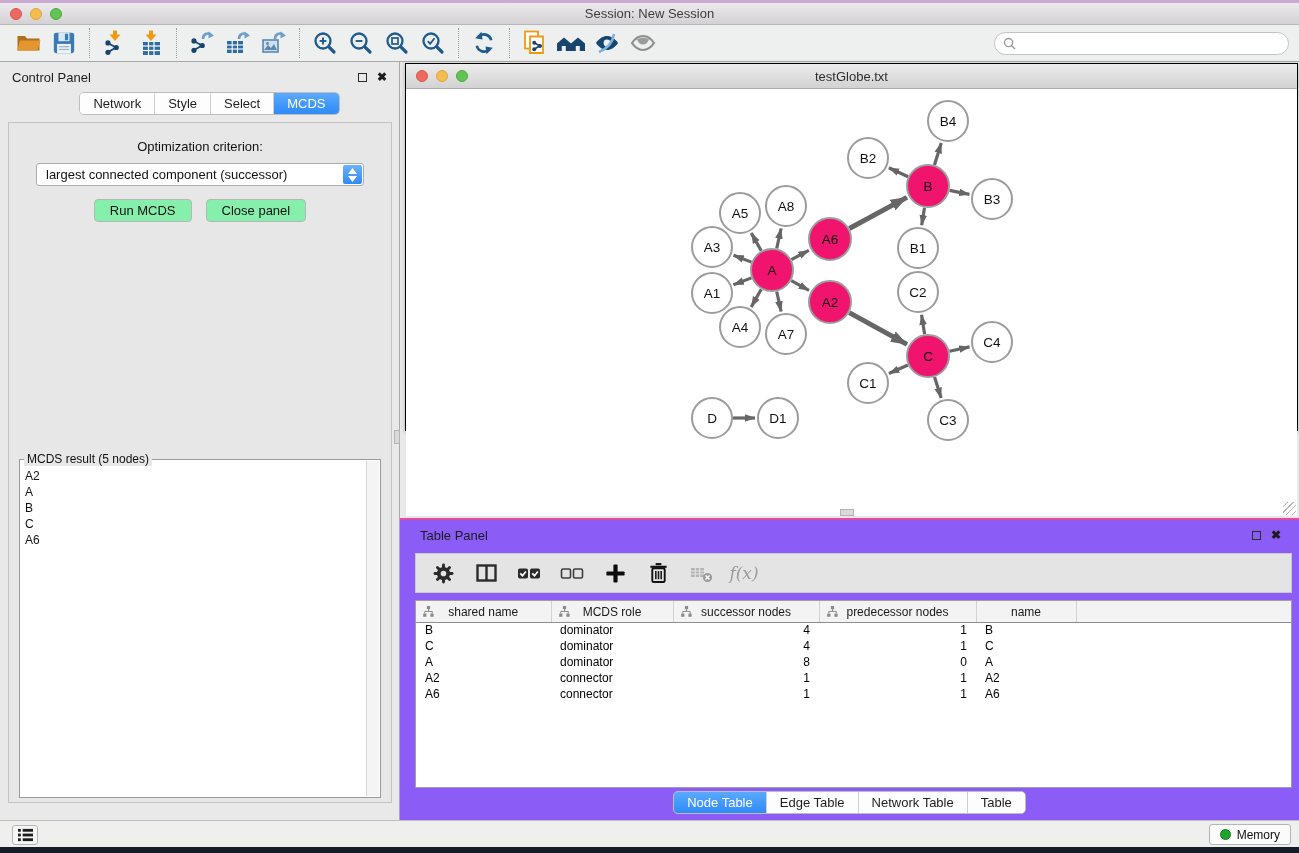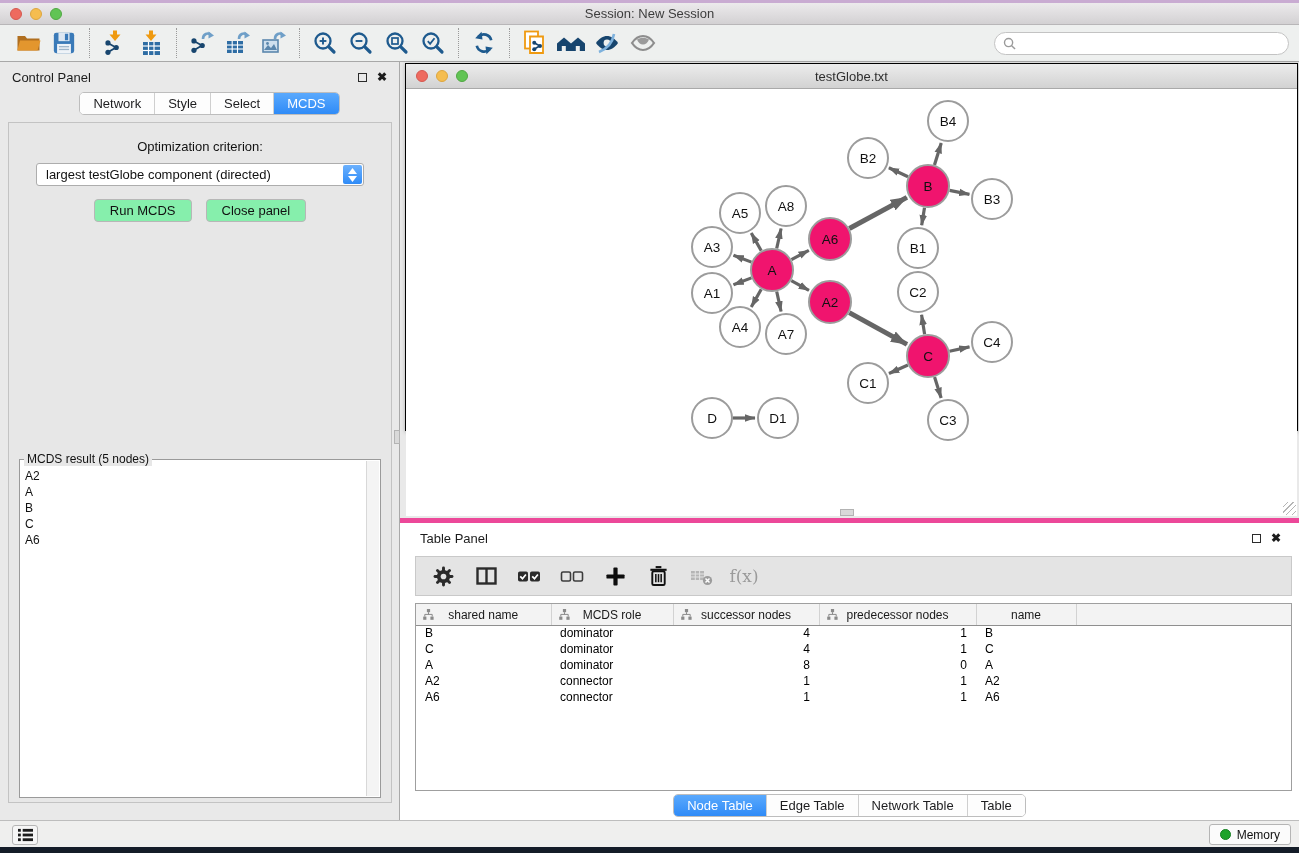--- a/index.html
+++ b/index.html
@@ -69,26 +69,26 @@
   .net-titlebar { height:25px; background:linear-gradient(#ececec,#d2d2d2); border-bottom:1px solid #a9a9a9;
     display:flex; align-items:center; position:relative; }
   .net-title { position:absolute; left:0; right:0; text-align:center; font-size:13px; color:#2e2e2e; }
   .net-canvas { position:relative; width:100%; height:427px; background:#fff; }
   .resize-grip { position:absolute; right:1px; bottom:1px; width:13px; height:13px;
     background:repeating-linear-gradient(135deg, transparent 0 3px, #b5b5b5 3px 4px); }
   .v-handle { position:absolute; right:-1px; top:368px; width:6px; height:14px; background:#d9d9d9; border:1px solid #b3b3b3; }
   .h-handle { position:absolute; left:440px; top:447px; width:14px; height:7px; background:#d9d9d9; border:1px solid #b3b3b3; }
 
   
-  .table-panel { position:absolute; left:0; top:456px; width:899px; height:302px; background:#ffffff; border-top:5px solid #ec4899; }
+  .table-panel { position:absolute; left:0; top:456px; width:899px; height:302px; background:#8b5cf6; border-top:2px solid #ec4899; }
   .tp-header { height:30px; display:flex; align-items:center; padding:0 18px 0 20px; }
   .tp-toolbar { position:absolute; left:15px; top:33px; width:877px; height:40px; background:#e4e4e4;
     border:1px solid #c9c9c9; display:flex; align-items:center; gap:9px; padding-left:10px; }
   .tp-btn { width:34px; height:30px; display:flex; align-items:center; justify-content:center; }
-  .fx { font-family:"DejaVu Serif", serif; font-size:17px; color:#9a9a9a; }
+  .fx { font-family:"DejaVu Serif", serif; font-style:italic; font-size:17px; color:#9a9a9a; }
   .tp-tablewrap { position:absolute; left:15px; top:80px; width:877px; height:188px; background:#fff; border:1px solid #9f9f9f; overflow:hidden; }
   table.data { border-collapse:collapse; width:100%; table-layout:fixed; }
   table.data th { height:21px; background:#f3f3f3; border-bottom:1px solid #8f8f8f; border-right:1px solid #d2d2d2;
     font-size:12px; font-weight:normal; color:#1a1a1a; text-align:center; position:relative; }
   table.data th .th-label { vertical-align:middle; }
   table.data th svg { position:absolute; left:7px; top:5px; }
   table.data th:last-child { border-right:none; }
   table.data td { height:16px; font-size:12px; color:#000; padding:0 9px; white-space:nowrap; overflow:hidden; }
   td.l { text-align:left; } td.r { text-align:right; }
   .col1{width:135px;} .col2{width:122px;} .col3{width:146px;} .col4{width:157px;} .col5{width:100px;} .col6{width:auto;}
@@ -294,21 +294,21 @@
         <div class="seg">
             <div class="seg-tab">Network</div>
             <div class="seg-tab">Style</div>
             <div class="seg-tab">Select</div>
             <div class="seg-tab selected">MCDS</div>
           </div>
       </div>
       <div class="cp-body">
         <div class="opt-label">Optimization criterion:</div>
         <div class="combo">
-          <span>largest testGlobe component (directed)</span>
+          <span>largest connected component (successor)</span>
           <span class="stepper">
             <svg width="9" height="6" viewBox="0 0 9 6">
                 <path d="M4.5 0 L9 6 L0 6 z" fill="#fff"></path>
               </svg>
             <svg width="9" height="6" viewBox="0 0 9 6">
                 <path d="M4.5 6 L0 0 L9 0 z" fill="#fff"></path>
               </svg>
           </span>
         </div>
         <div class="btn-row">

